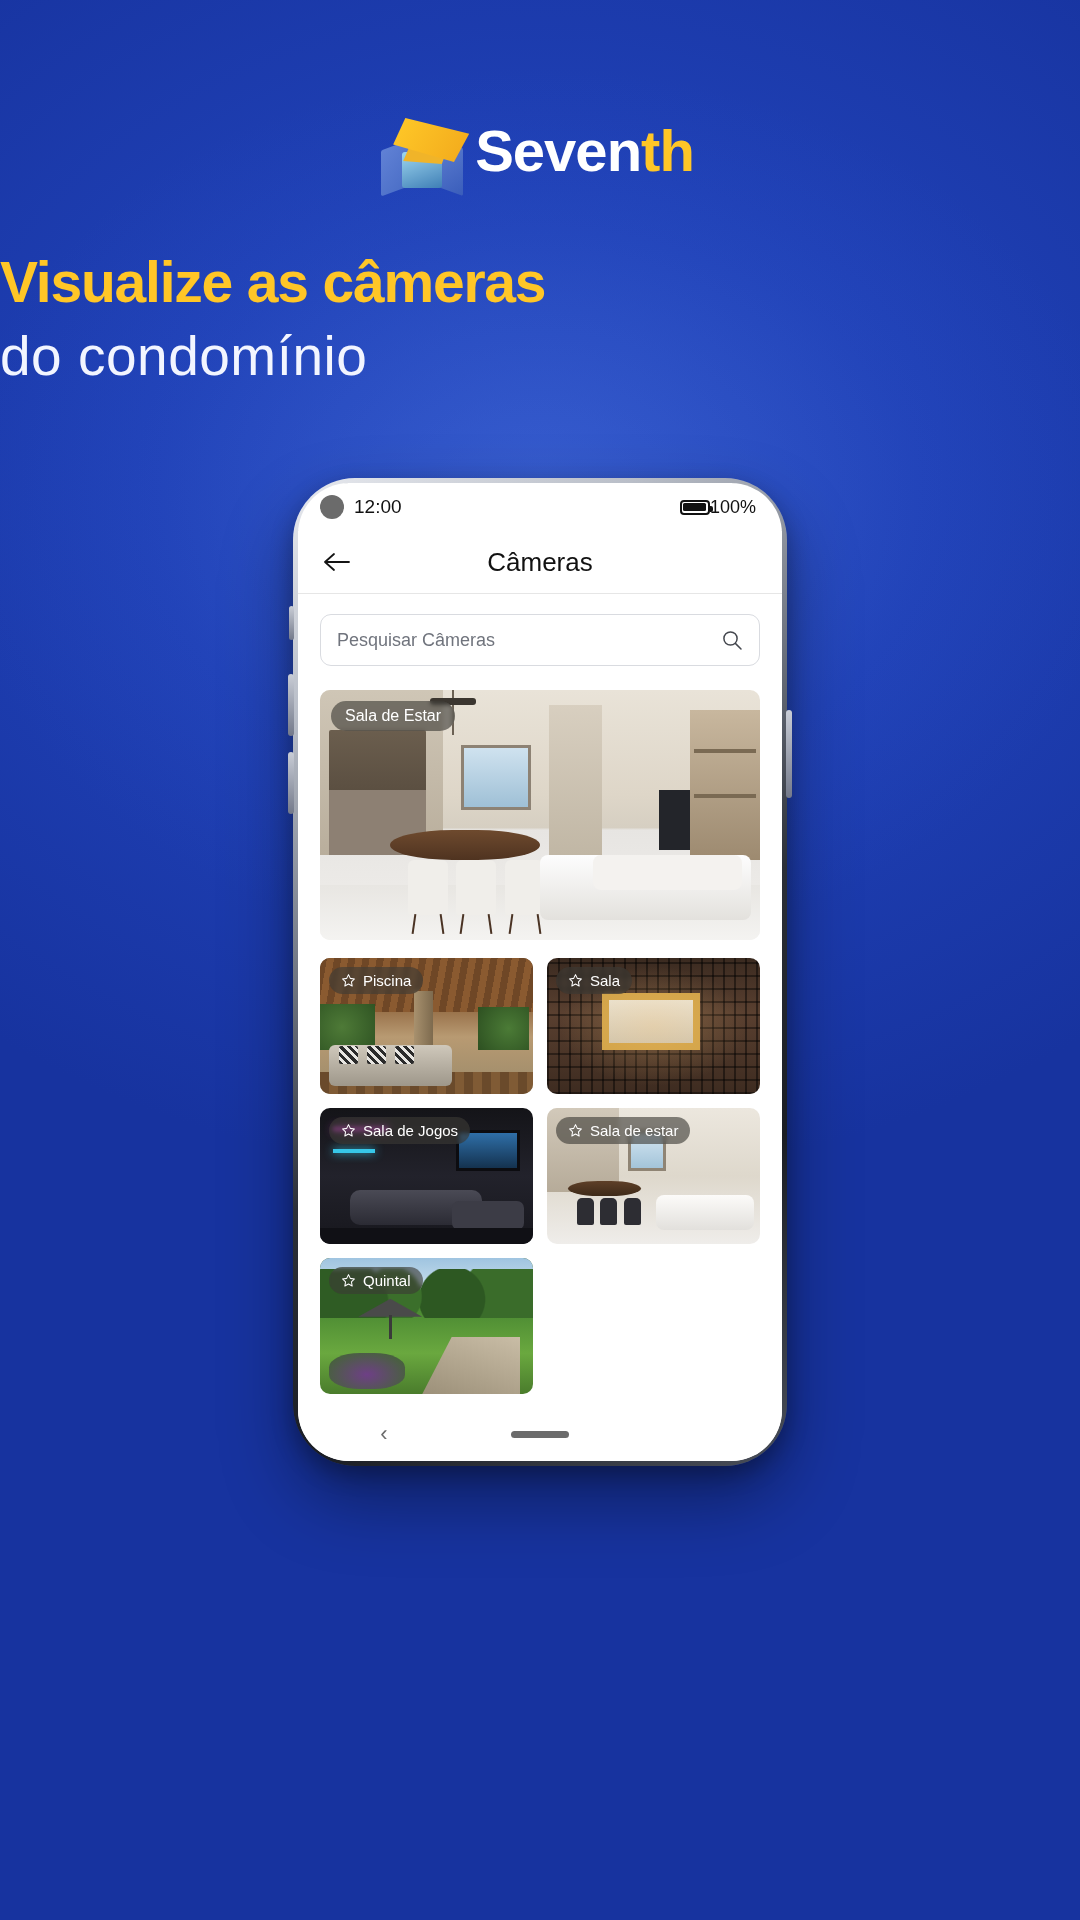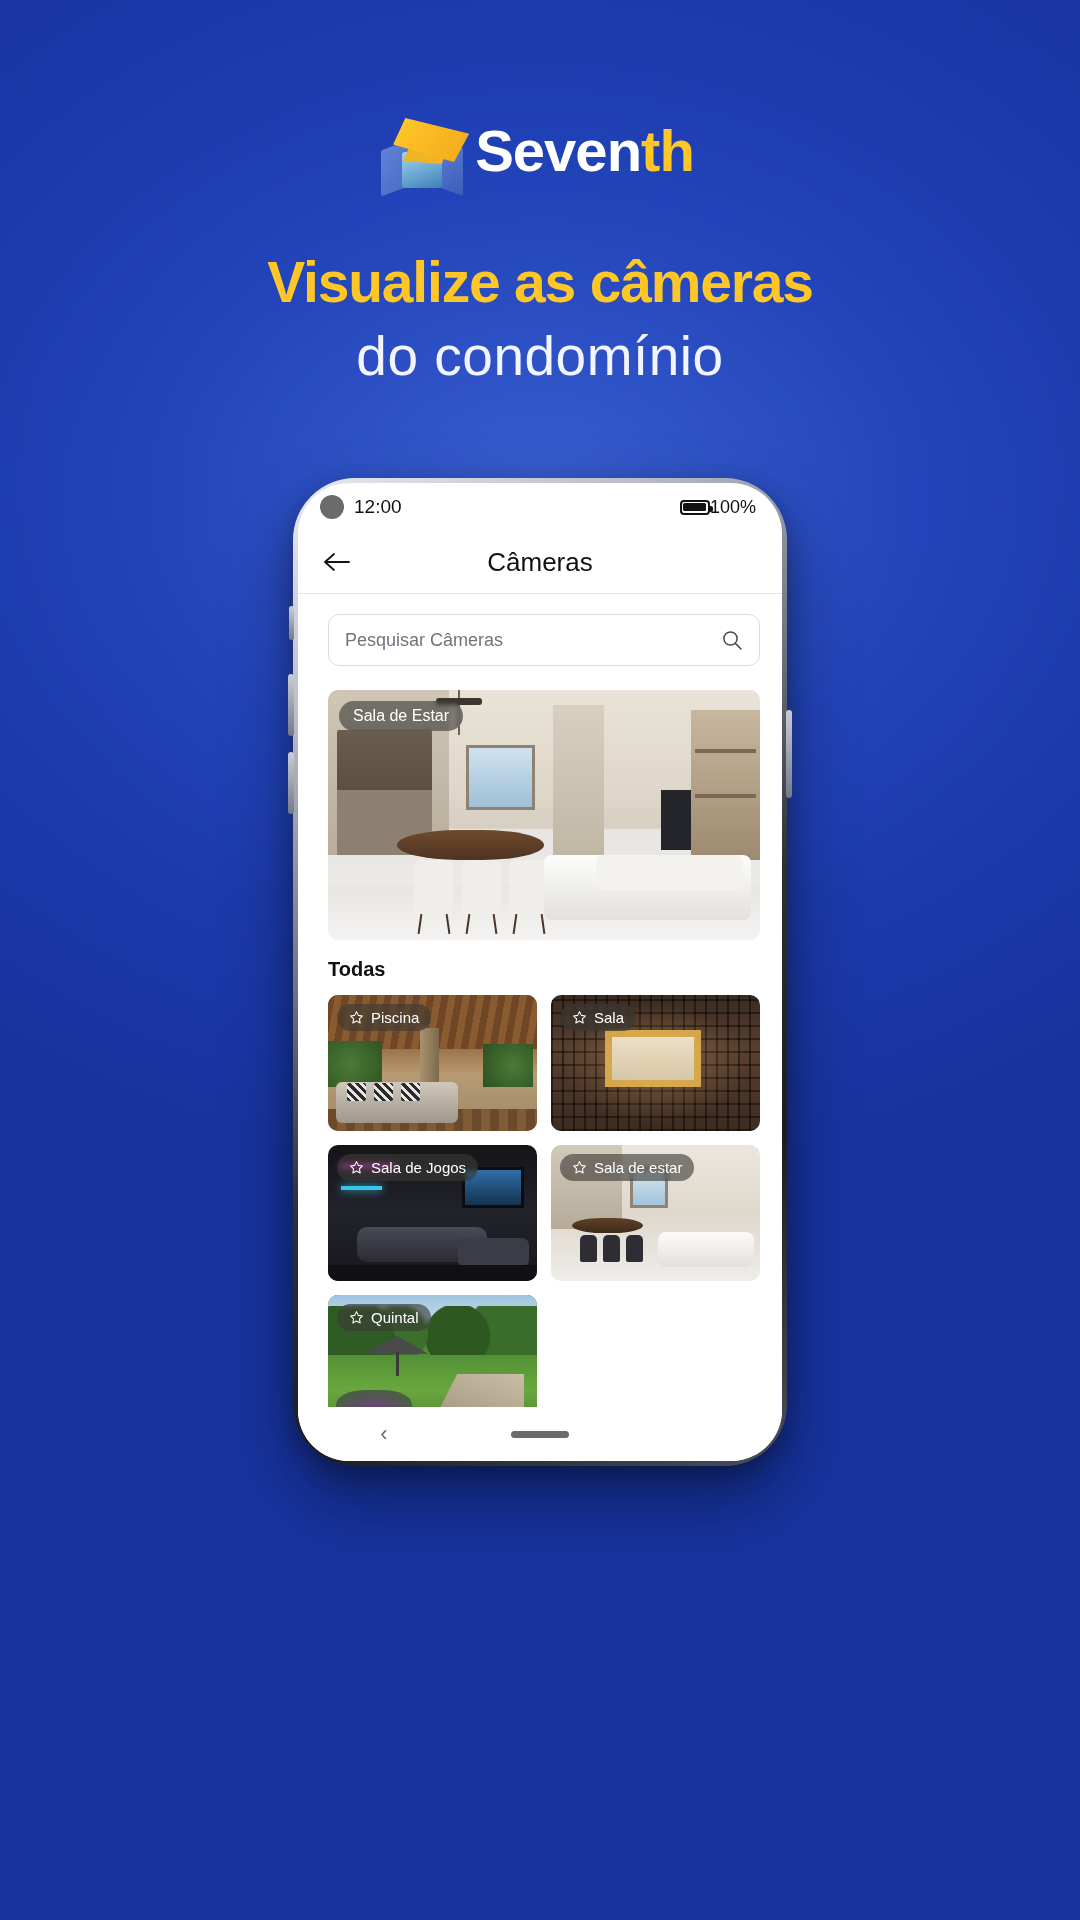--- a/index.html
+++ b/index.html
@@ -56,21 +56,21 @@
     left:16px; top:6px; width:76px; height:44px;
     background:linear-gradient(120deg,#ffc928,#f2a91c);
     clip-path:polygon(16% 0%, 100% 36%, 80% 100%, 0% 60%);
   }
   .logo-text { font-size:58px; font-weight:700; letter-spacing:-1px; line-height:1; }
   .logo-text .w { color:#ffffff; }
   .logo-text .y { color:#ffc627; }
 
   
   .headline {
-    position:absolute; top:250px; left:0; right:0; text-align:center;
+    position:absolute; top:250px; left:0; right:0; text-align:left;
   }
   .headline .l1 {
     color:#ffc627; font-size:57px; font-weight:700; letter-spacing:-1.2px;
     line-height:1.15;
   }
   .headline .l2 {
     color:#f2f5ff; font-size:55px; font-weight:300; letter-spacing:.5px;
     line-height:1.25; margin-top:6px;
   }
 
@@ -135,21 +135,21 @@
     cursor:pointer;
   }
   .appbar-title {
     position:absolute; left:0; right:0; text-align:center;
     font-size:26px; color:#111; font-weight:400; pointer-events:none;
   }
   .appbar-divider { height:1px; background:#e6e6e6; flex:0 0 1px; }
 
   
   .content {
-    flex:1 1 auto; background:#fff; padding:20px 22px 0 22px; overflow:hidden;margin-left:8px;
+    flex:1 1 auto; background:#fff; padding:20px 22px 0 22px; overflow:hidden;
   }
   .search {
     height:52px; border:1px solid #d9dbe0; border-radius:11px;
     display:flex; align-items:center; padding:0 16px; gap:10px;
     margin-bottom:24px;
   }
   .search input {
     flex:1; border:none; outline:none; font-size:18px; color:#5b5f68;
     font-family:"Liberation Sans", sans-serif; background:transparent;
   }
@@ -376,21 +376,20 @@
               </div>
             <div class="dark"></div>
             <div class="sofa"></div>
               <div class="sofa2"></div>
           </div>
           <div class="pill">
             <span>Sala de Estar</span>
           </div>
         </div>
 
-        <div class="section-title">Todas</div>
 
         <div class="grid">
 
           <div class="cell">
             <div class="scene sc-varanda">
               <div class="roof"></div>
                 <div class="green"></div>
                 <div class="green2"></div>
               <div class="pillar"></div>
                 <div class="deck"></div>

